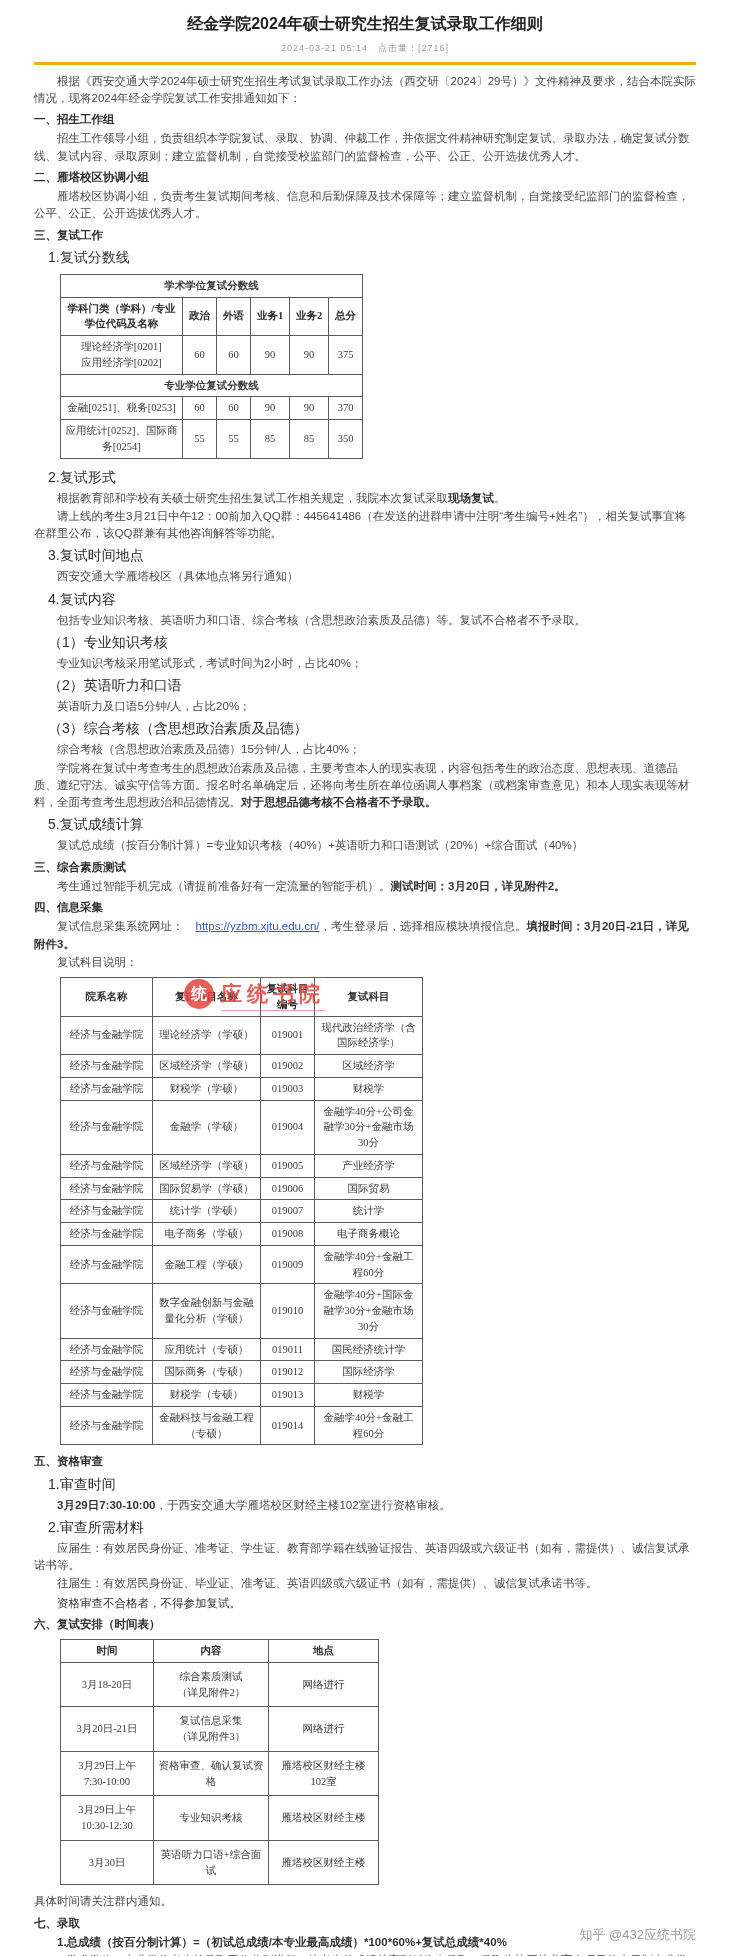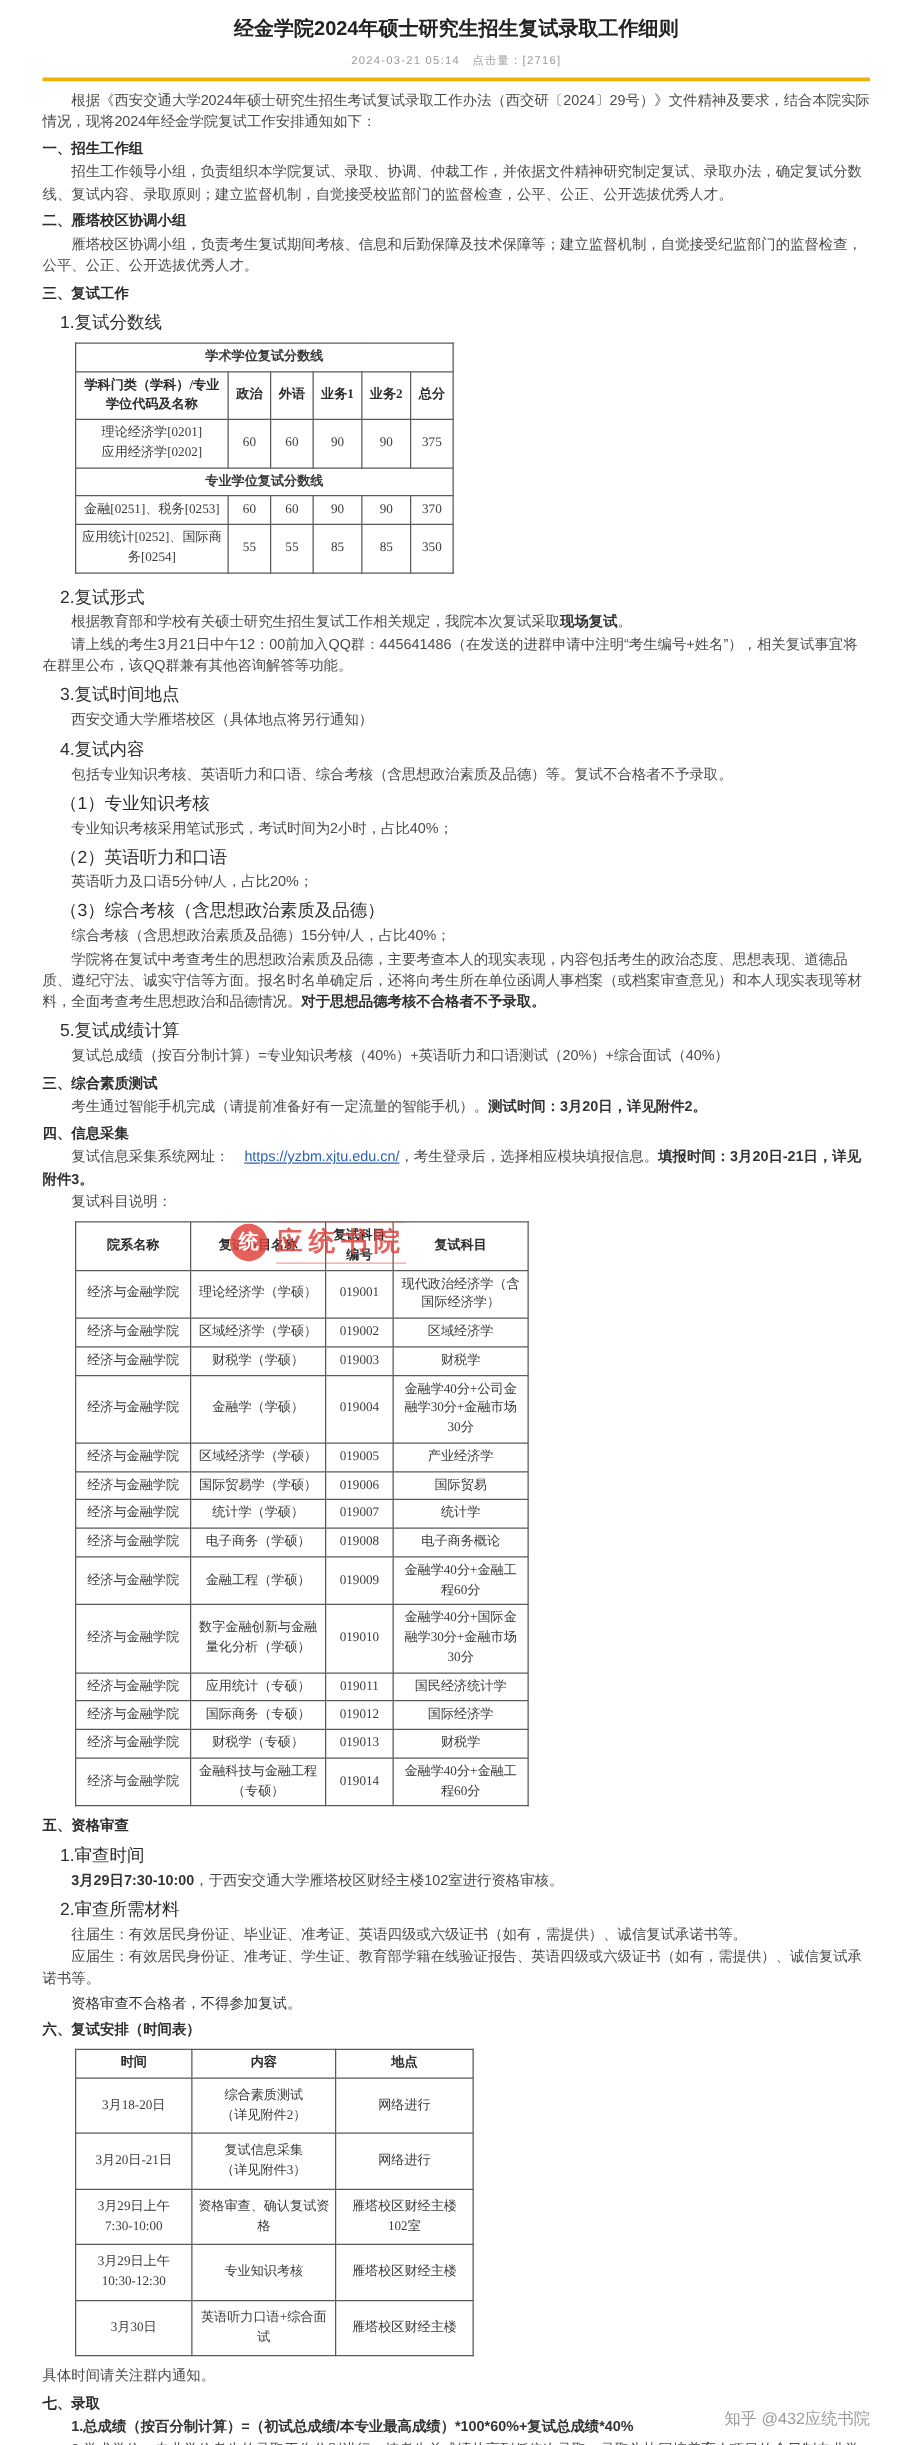--- a/index.html
+++ b/index.html
@@ -253,22 +253,22 @@
     <div class="watermark">
       <span class="wm-logo">统</span>
       <span class="wm-text">应统书院</span>
     </div>
   </div>
 
   <h3 class="sec">五、资格审查</h3>
   <h4 class="sub">1.审查时间</h4>
   <p class="para"><span class="bold">3月29日7:30-10:00</span><span>，于西安交通大学雁塔校区财经主楼102室进行资格审核。</span></p>
   <h4 class="sub">2.审查所需材料</h4>
+  <p class="para">应届生：有效居民身份证、准考证、学生证、教育部学籍在线验证报告、英语四级或六级证书（如有，需提供）、诚信复试承诺书等。</p>
   <p class="para">往届生：有效居民身份证、毕业证、准考证、英语四级或六级证书（如有，需提供）、诚信复试承诺书等。</p>
-  <p class="para">应届生：有效居民身份证、准考证、学生证、教育部学籍在线验证报告、英语四级或六级证书（如有，需提供）、诚信复试承诺书等。</p>
   <p class="boldp">资格审查不合格者，不得参加复试。</p>
 
   <h3 class="sec">六、复试安排（时间表）</h3>
 
   <table class="schedule-table">
     <colgroup>
       <col style="width:93px">
         <col style="width:115px">
         <col style="width:110px">
     </colgroup>

